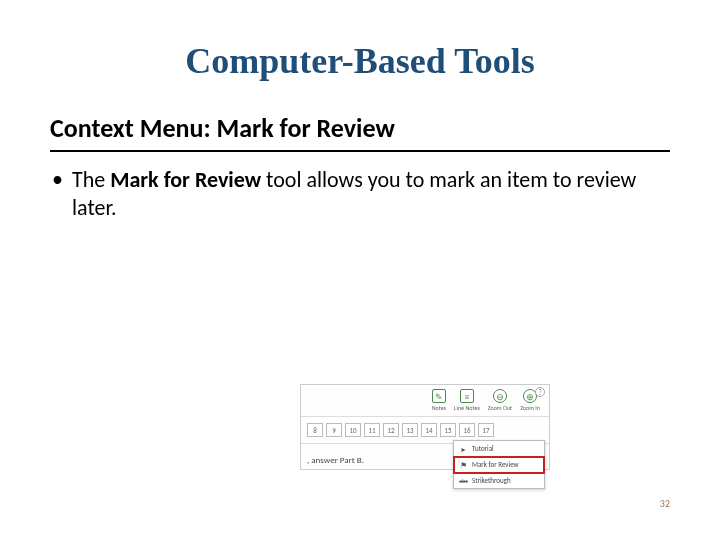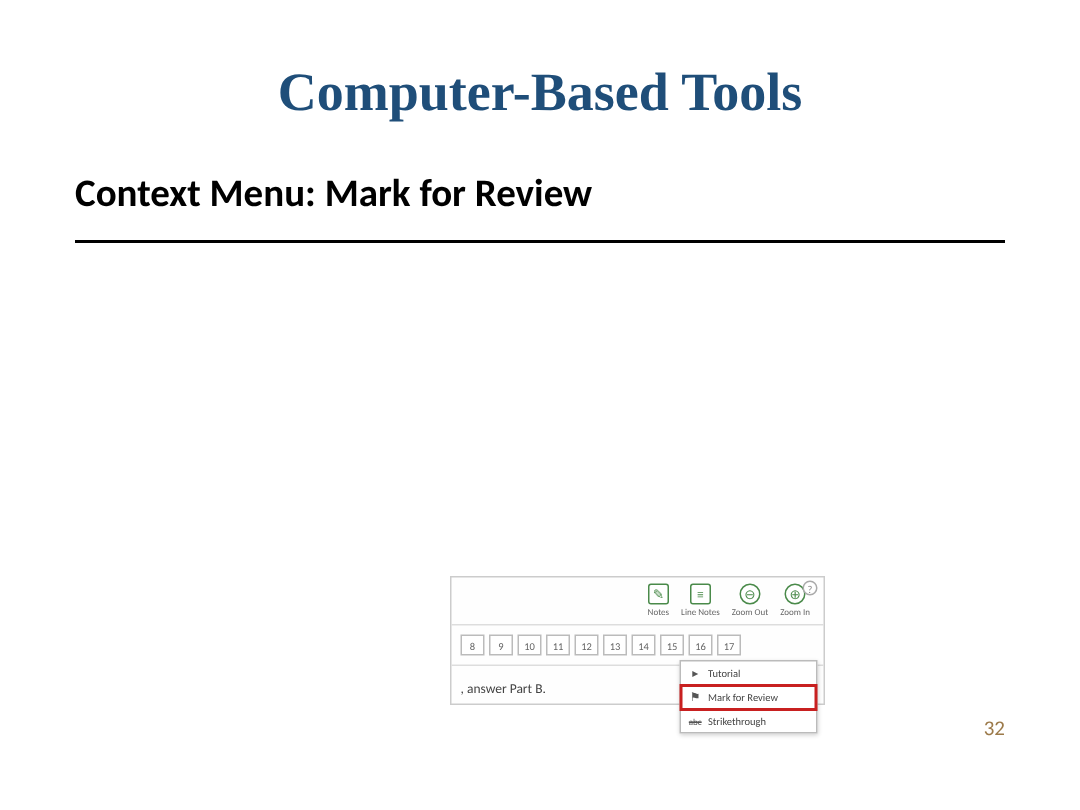--- a/index.html
+++ b/index.html
@@ -17,21 +17,21 @@
     font-weight: bold;
     text-align: center;
     margin-bottom: 30px;
     font-family: Liberation Serif, serif;
   }
   .subtitle {
     color: #000;
     font-size: 26px;
     font-weight: bold;
     border-bottom: 2px solid #000;
-    padding-bottom: 16px;
+    padding-bottom: 6px;
     margin-bottom: 14px;
   }
   .bullets {
     list-style: none;
     padding-left: 22px;
   }
   .bullets li {
     font-size: 22px;
     color: #000;
     line-height: 1.25;
@@ -147,33 +147,36 @@
     font-size: 7px;
     display: flex;
     align-items: center;
     justify-content: center;
     color: #888;
     background: #fff;
   }
   .page-num {
     position: absolute;
     right: 50px;
-    bottom: 46px;
-    font-size: 14px;
+    bottom: 30px;
+    font-size: 10px;
     color: #9c7a4a;
   }
 </style>
 </head>
 <body>
 
 <h1 class="title">Computer-Based Tools</h1>
 
 <h2 class="subtitle">Context Menu: Mark for Review</h2>
 
 <ul class="bullets">
+  <li>
+    <span>The </span><span class="bold">Mark for Review</span><span> tool allows you to mark an item to review later.</span>
+  </li>
 </ul>
 
 <div class="figure">
   <div class="help-dot">?</div>
   <div class="toolbar">
     <div class="tool">
       <div class="tool-icon">✎</div>
       <div class="tool-label">Notes</div>
     </div>
     <div class="tool">

